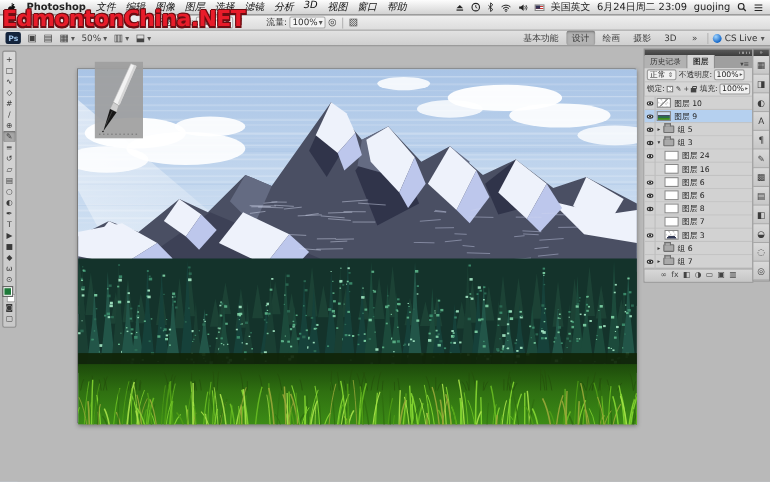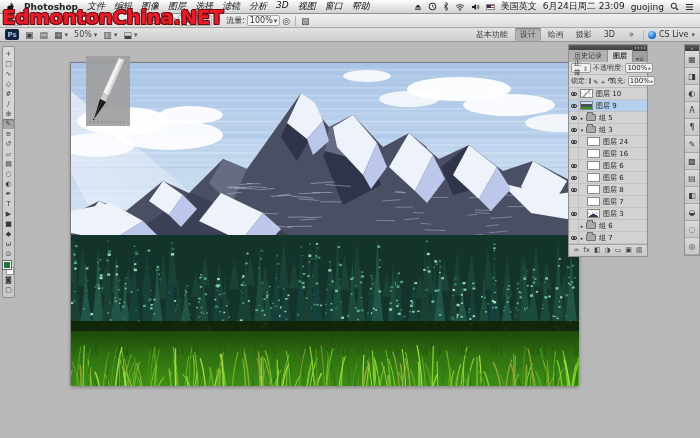--- a/index.html
+++ b/index.html
@@ -22,21 +22,21 @@
       repeating-linear-gradient(#c33 0 1px,#fff 1px 2px); position:relative; border:0.5px solid #888;}
   .flag::before { content:""; position:absolute; left:0; top:0; width:4px; height:3px; background:#335; }
 
   
   .optionsbar { position:absolute; left:0; top:14px; width:700px; height:14px;
     background:linear-gradient(#efefef,#dcdcdc); border-bottom:1px solid #a8a8a8;
     display:flex; align-items:center; gap:5px; font-size:8px; color:#333; padding:0 4px; z-index:10;}
   .presetbox { display:inline-flex; align-items:center; gap:2px; border:1px solid #b0b0b0;
     background:#e8e8e8; border-radius:2px; height:11px; padding:0 3px; }
   .dotbrush { width:5px; height:5px; border-radius:50%; background:#444; }
-  .optgroup { display:inline-flex; align-items:center; gap:2px; }
+  .optgroup { display:inline-flex; align-items:center; gap:2px;margin-left:16px; }
   .valbox { display:inline-flex; align-items:center; gap:1px; background:#f4f4f4;
     border:1px solid #aaa; border-radius:2px; height:11px; padding:0 2px; font-size:8px; }
   .mini { font-size:7px; color:#555; }
   .obicon { font-size:9px; color:#444; }
   .vsep { width:1px; height:10px; background:#b5b5b5; }
 
   
   .appbar { position:absolute; left:0; top:28px; width:700px; height:14px;
     background:linear-gradient(#e2e2e2,#cfcfcf); border-bottom:1px solid #989898;
     display:flex; align-items:center; justify-content:space-between;
@@ -66,21 +66,21 @@
     border:1px solid #999; }
 
   
   .workarea { position:absolute; left:16px; top:42px; right:0; bottom:0; background:#b9b9b9; }
   .canvas { position:absolute; left:54px; top:20px; width:508px; height:323px;
     border:1px solid #7d7d7d; box-shadow:1px 2px 4px rgba(0,0,0,.35); background:#cfe0f2; }
   .canvas svg { display:block; }
   .brushoverlay { position:absolute; left:70px; top:14px; width:44px; height:70px; z-index:6; }
 
   
-  .panel { position:absolute; left:568px; top:44px; width:80px; z-index:8;
+  .panel { position:absolute; left:585px; top:44px; width:100px; z-index:8;
     background:#cfcfcf; border:1px solid #8f8f8f; font-size:7px; color:#222; }
   .dockbar { height:6px; background:linear-gradient(#5a5a5a,#3c3c3c); display:flex;
     justify-content:flex-end; align-items:center; padding:0 2px; }
   .dockdots { width:10px; height:2px;
     background:repeating-linear-gradient(90deg,#9a9a9a 0 1px,transparent 1px 3px); }
   .ptabs { display:flex; align-items:flex-end; height:11px; background:#9f9f9f; }
   .ptab { padding:1px 5px; background:#b2b2b2; border-right:1px solid #8d8d8d; color:#333; }
   .ptab.active { background:#d6d6d6; font-weight:bold; }
   .pmenu { margin-left:auto; padding-right:3px; color:#444; font-size:6px; }
   .blendrow,.lockrow { display:flex; align-items:center; gap:2px; padding:1px 2px;

